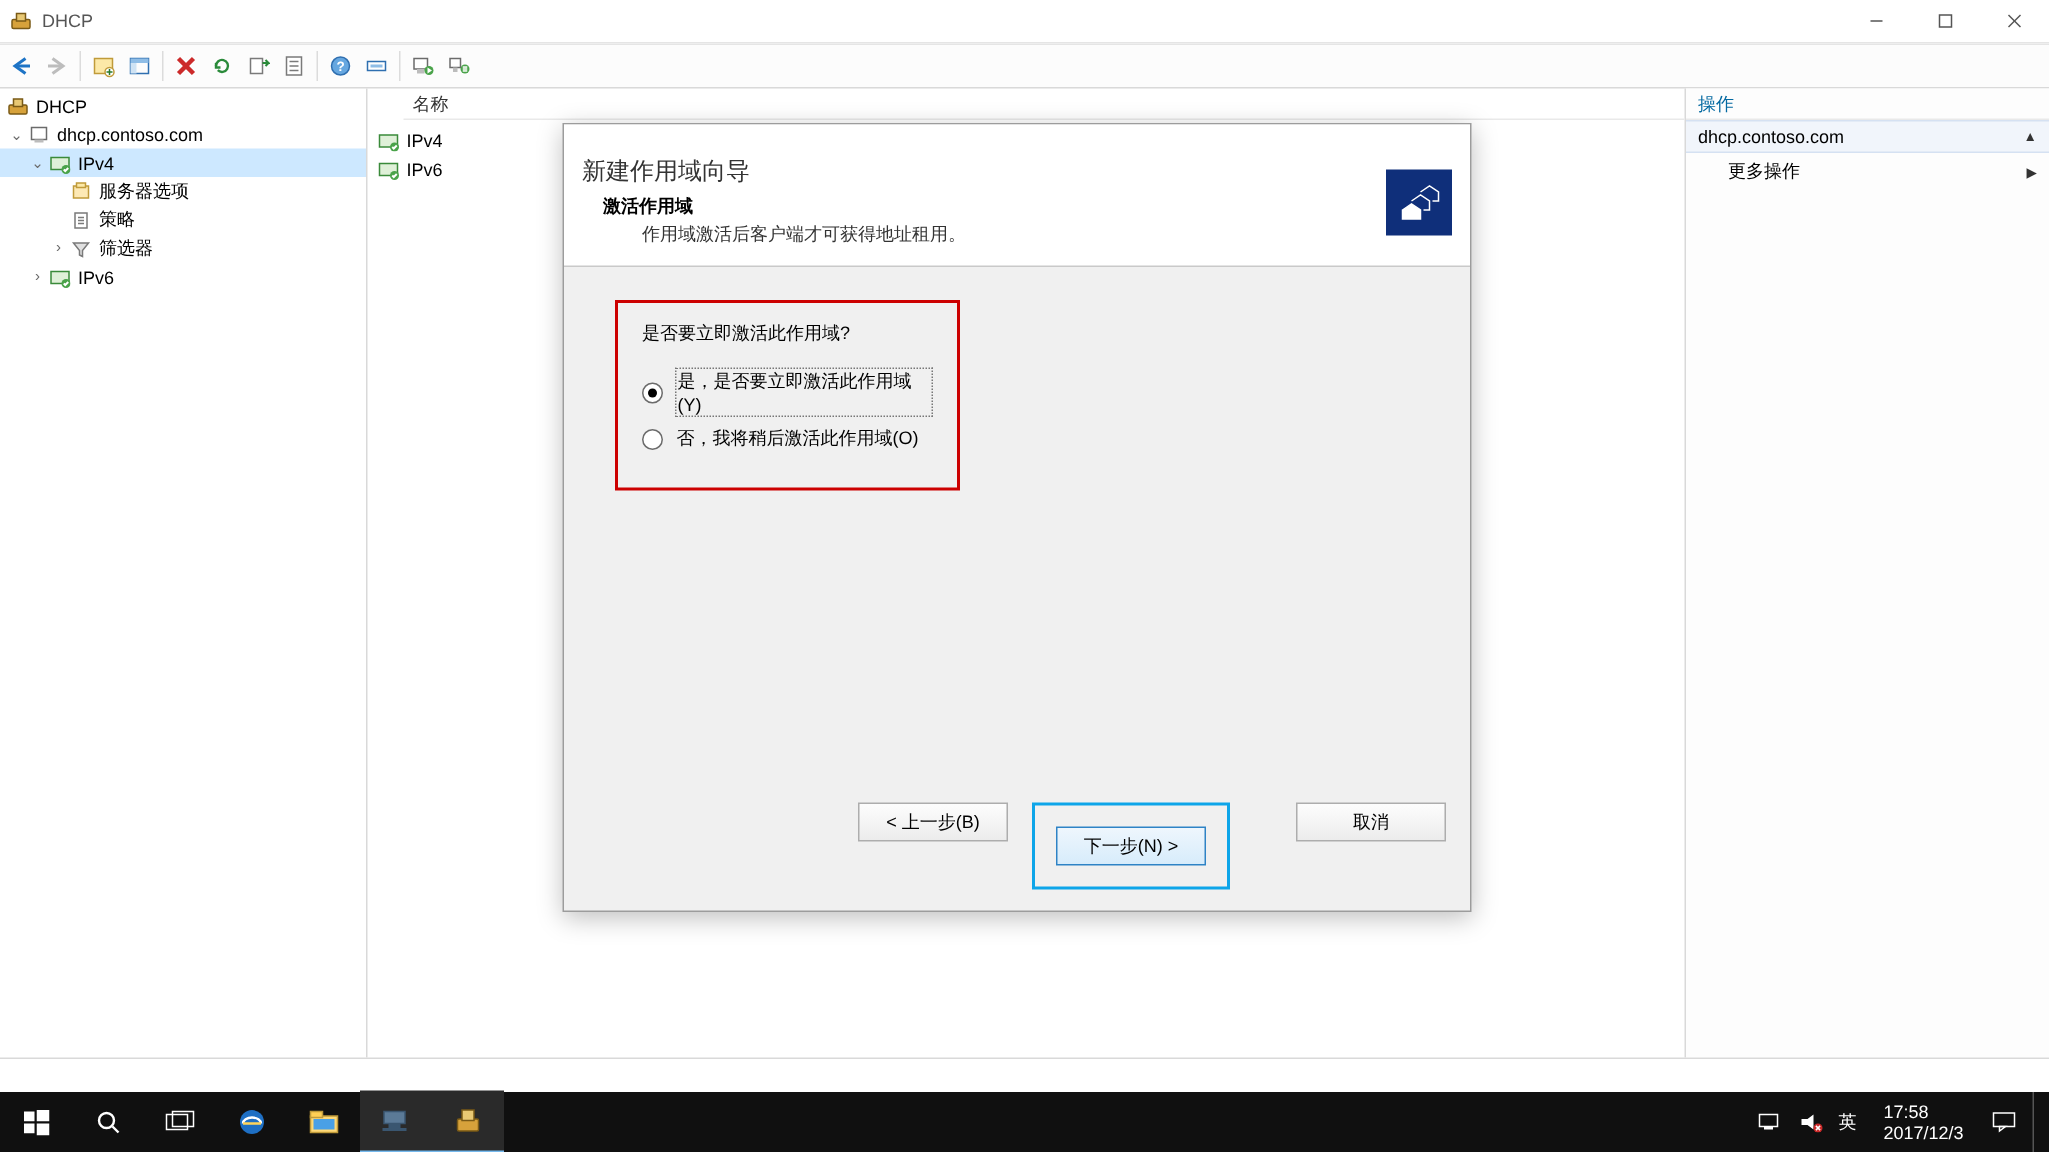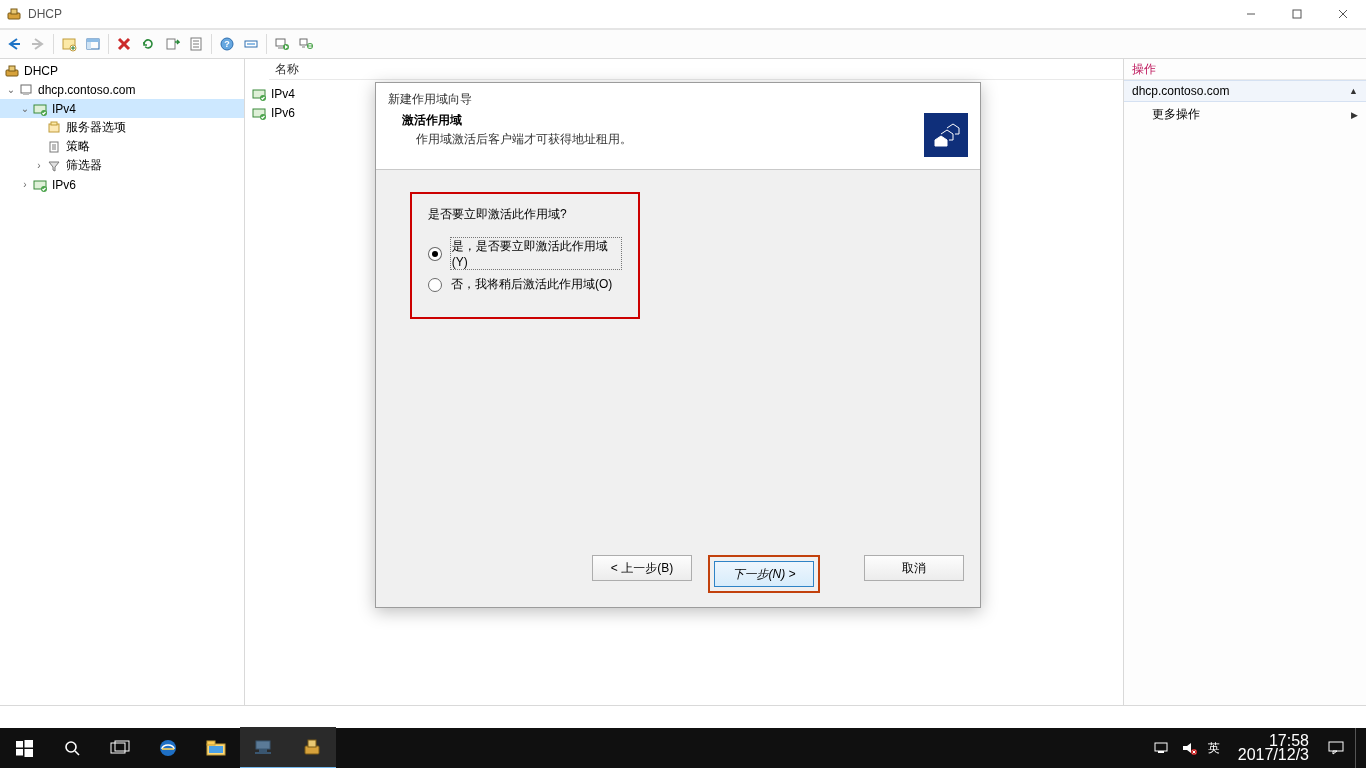--- a/index.html
+++ b/index.html
@@ -20,54 +20,54 @@
 .tree-row{display:flex;align-items:center;height:19px;white-space:nowrap;}
 .tree-row.selected{background:#cde8ff;}
 .twisty{width:14px;text-align:center;color:#6b6b6b;font-size:10px;}
 .node-icon{width:16px;height:16px;margin-right:4px;display:flex;align-items:center;justify-content:center;}
 .indent{display:inline-block;}
 .content-panel{flex:1;display:flex;flex-direction:column;border-right:1px solid #d9d9d9;position:relative;}
 .content-header{height:20px;border-bottom:1px solid #e9e9e9;display:flex;align-items:center;padding-left:6px;color:#333;margin-left:24px;}
 .content-body{flex:1;position:relative;padding:4px 6px;}
 .name-list .row{display:flex;align-items:center;height:19px;}
 .actions-panel{width:242px;display:flex;flex-direction:column;background:#fdfdfd;}
-.actions-header{height:20px;border-bottom:1px solid #e9e9e9;padding-left:8px;display:flex;align-items:center;font-weight:normal;color:#be185d;}
+.actions-header{height:20px;border-bottom:1px solid #e9e9e9;padding-left:8px;display:flex;align-items:center;font-weight:normal;color:#0369a1;}
 .actions-group{background:#f1f5fb;border-top:1px solid #d5e1f2;border-bottom:1px solid #d5e1f2;padding:3px 8px;display:flex;align-items:center;justify-content:space-between;}
 .actions-group .arrow{font-size:9px;color:#333;}
 .actions-item{padding:4px 8px 4px 28px;display:flex;align-items:center;justify-content:space-between;}
 .actions-item .arrow{font-size:9px;color:#333;}
 
 .wizard{position:absolute;left:130px;top:2px;width:604px;height:524px;background:#f0f0f0;border:1px solid #9c9c9c;box-shadow:0 4px 16px rgba(0,0,0,.25);display:flex;flex-direction:column;}
 .wizard-head{background:#fff;border-bottom:1px solid #c9c9c9;padding:8px 12px 12px 12px;display:flex;}
 .wizard-head-text{flex:1;}
-.wizard-title{margin:0 0 4px 0;font-size:12px;color:#333;}
+.wizard-title{margin:13px 0 4px 0;font-size:16px;color:#333;}
 .wizard-sub1{font-weight:bold;margin-left:14px;}
-.wizard-sub2{margin-left:28px;margin-top:2px;color:#333;}
+.wizard-sub2{margin-left:40px;margin-top:2px;color:#333;}
 .wizard-logo{width:44px;height:44px;background:#0f2f7a;display:flex;align-items:center;justify-content:center;align-self:flex-start;margin-top:22px;}
 .wizard-body{flex:1;position:relative;padding:22px 34px;}
 .red-box{border:2px solid #cc0000;padding:12px 16px 18px 16px;width:194px;}
 .question{margin-bottom:14px;}
 .radio-row{display:flex;align-items:center;margin:6px 0;}
 .radio{width:12px;height:12px;border:1px solid #6b6b6b;border-radius:50%;margin-right:8px;display:flex;align-items:center;justify-content:center;background:#fff;}
 .radio.checked::after{content:"";width:6px;height:6px;background:#000;border-radius:50%;}
 .radio-label{padding:0 1px;}
 .radio-label.focused{border:1px dotted #777;}
 .wizard-foot{display:flex;justify-content:flex-end;gap:16px;padding:10px 16px 14px 16px;}
 .btn{min-width:82px;height:24px;border:1px solid #adadad;background:linear-gradient(#fdfdfd,#ececec);display:flex;align-items:center;justify-content:center;padding:0 8px;}
 .btn.next{background:linear-gradient(#eef6fd,#d7ecfb);border-color:#2e83c6;}
-.btn-wrap-red{border:2px solid #c2410c;padding:4px;font-style:italic;}
+.btn-wrap-red{border:2px solid #0ea5e9;padding:14px;}
 
 .statusbar{height:22px;border-top:1px solid #d9d9d9;}
 .taskbar{height:40px;background:#101010;display:flex;align-items:center;color:#fff;}
 .taskbar .tleft{display:flex;align-items:center;height:100%;}
 .taskbar .tbtn{width:48px;height:40px;display:flex;align-items:center;justify-content:center;}
 .taskbar .tbtn.active{background:#2a2a2a;border-bottom:2px solid #76b9ed;}
 .taskbar .tspacer{flex:1;}
 .taskbar .tray{display:flex;align-items:center;gap:10px;padding:0 4px;}
-.taskbar .clock{text-align:right;line-height:14px;font-size:16px;padding:0 8px;}
+.taskbar .clock{text-align:left;line-height:14px;font-size:12px;padding:0 8px;}
 svg{display:block;}
 a.ulabel{text-decoration:none;color:inherit;}
 </style>
 </head>
 <body>
 
 <div class="window">
 
   <div class="titlebar">
     <span class="app-icon">

